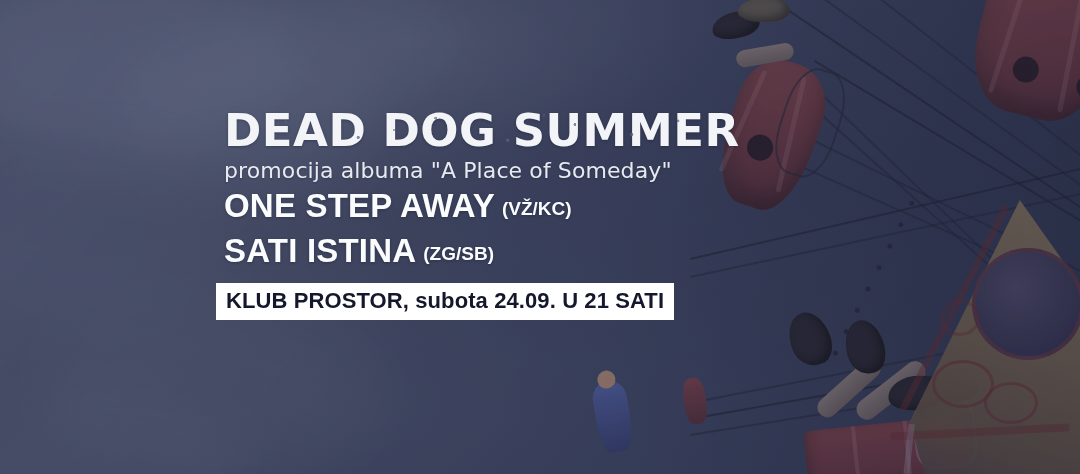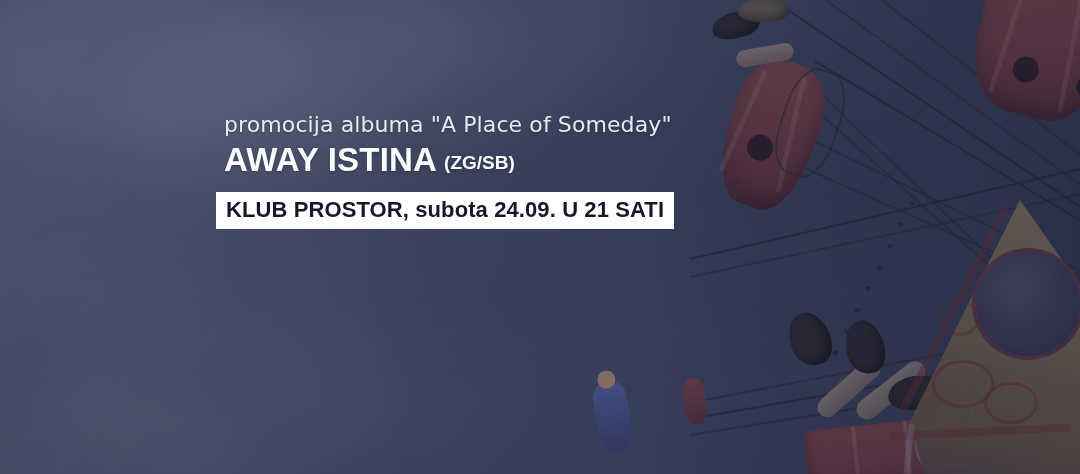--- a/index.html
+++ b/index.html
@@ -302,26 +302,30 @@
       <div class="bulb" style="left:0; top:178px;"></div>
     </div>
     <div style="position:absolute; right:168px; top:424px; width:6px; height:50px; background:rgba(180,180,196,.35); transform:rotate(6deg);"></div>
 
     <div class="tint"></div>
     <div class="tint2"></div>
   </div>
 
   <div class="text-block">
 
+    <div class="title">DEAD DOG SUMMER</div>
 
     <div class="subtitle">promocija albuma "A Place of Someday"</div>
 
-
     <div class="band">
-      <span>AWAY ISTINA</span><span class="tag">(ZG/SB)</span>
+      <span>ONE STEP AWAY</span><span class="tag">(VŽ/KC)</span>
+    </div>
+
+    <div class="band">
+      <span>SATI ISTINA</span><span class="tag">(ZG/SB)</span>
     </div>
 
 
     <div class="venue-bar">
       <div class="venue-text">KLUB PROSTOR, subota 24.09. U 21 SATI</div>
     </div>
 
   </div>
 
 </div>

